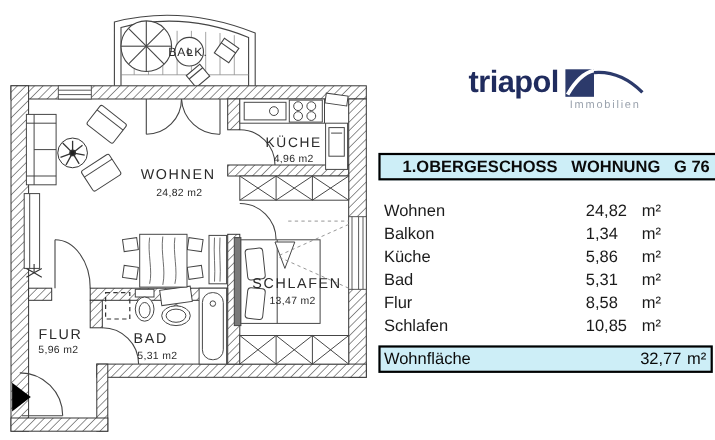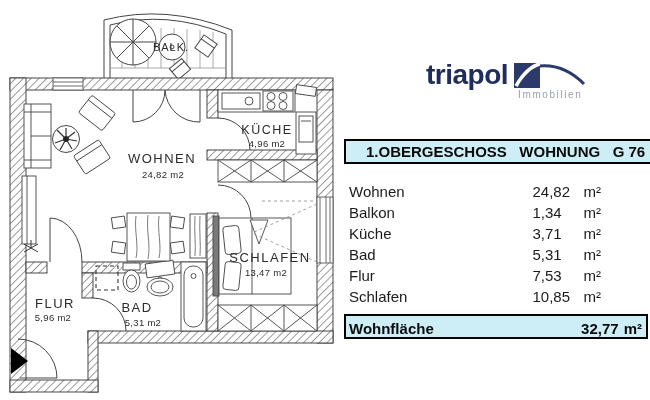--- a/index.html
+++ b/index.html
@@ -11,21 +11,21 @@
   #plan{position:absolute;left:0;top:0;}
   
   #logo{position:absolute;left:424px;top:54px;}
   .box{
     position:absolute;left:344px;width:293px;height:21px;
     background:#cdeef7;border:2px solid #000;
     display:flex;align-items:center;
     font-size:15px;color:#0a0a0a;
   }
   #header-box{top:139px;font-weight:bold;white-space:pre;padding-left:20px;}
-  #total-box{top:314px;font-weight:bold;justify-content:space-between;padding:0 4px 0 3px;align-items:flex-end;}
+  #total-box{top:314px;font-weight:normal;justify-content:space-between;padding:0 4px 0 3px;}
   #area-table{
     position:absolute;left:349px;top:181px;width:252px;
     font-size:15px;color:#1b1b1b;
   }
   .arow{display:flex;justify-content:space-between;height:21px;align-items:center;}
   .aval{display:flex;align-items:baseline;}
   .num{min-width:46px;}
   .unit{margin-left:5px;}
   #total-box .num{min-width:46px;text-align:right;display:inline-block;}
   #total-box .aval{display:flex;align-items:baseline;}
@@ -312,35 +312,35 @@
   <div class="arow">
     <span>Balkon</span>
     <span class="aval">
         <span class="num">1,34</span>
         <span class="unit">m²</span>
       </span>
   </div>
   <div class="arow">
     <span>Küche</span>
     <span class="aval">
-        <span class="num">3,71</span>
+        <span class="num">5,86</span>
         <span class="unit">m²</span>
       </span>
   </div>
   <div class="arow">
     <span>Bad</span>
     <span class="aval">
         <span class="num">5,31</span>
         <span class="unit">m²</span>
       </span>
   </div>
   <div class="arow">
     <span>Flur</span>
     <span class="aval">
-        <span class="num">7,53</span>
+        <span class="num">8,58</span>
         <span class="unit">m²</span>
       </span>
   </div>
   <div class="arow">
     <span>Schlafen</span>
     <span class="aval">
         <span class="num">10,85</span>
         <span class="unit">m²</span>
       </span>
   </div>

